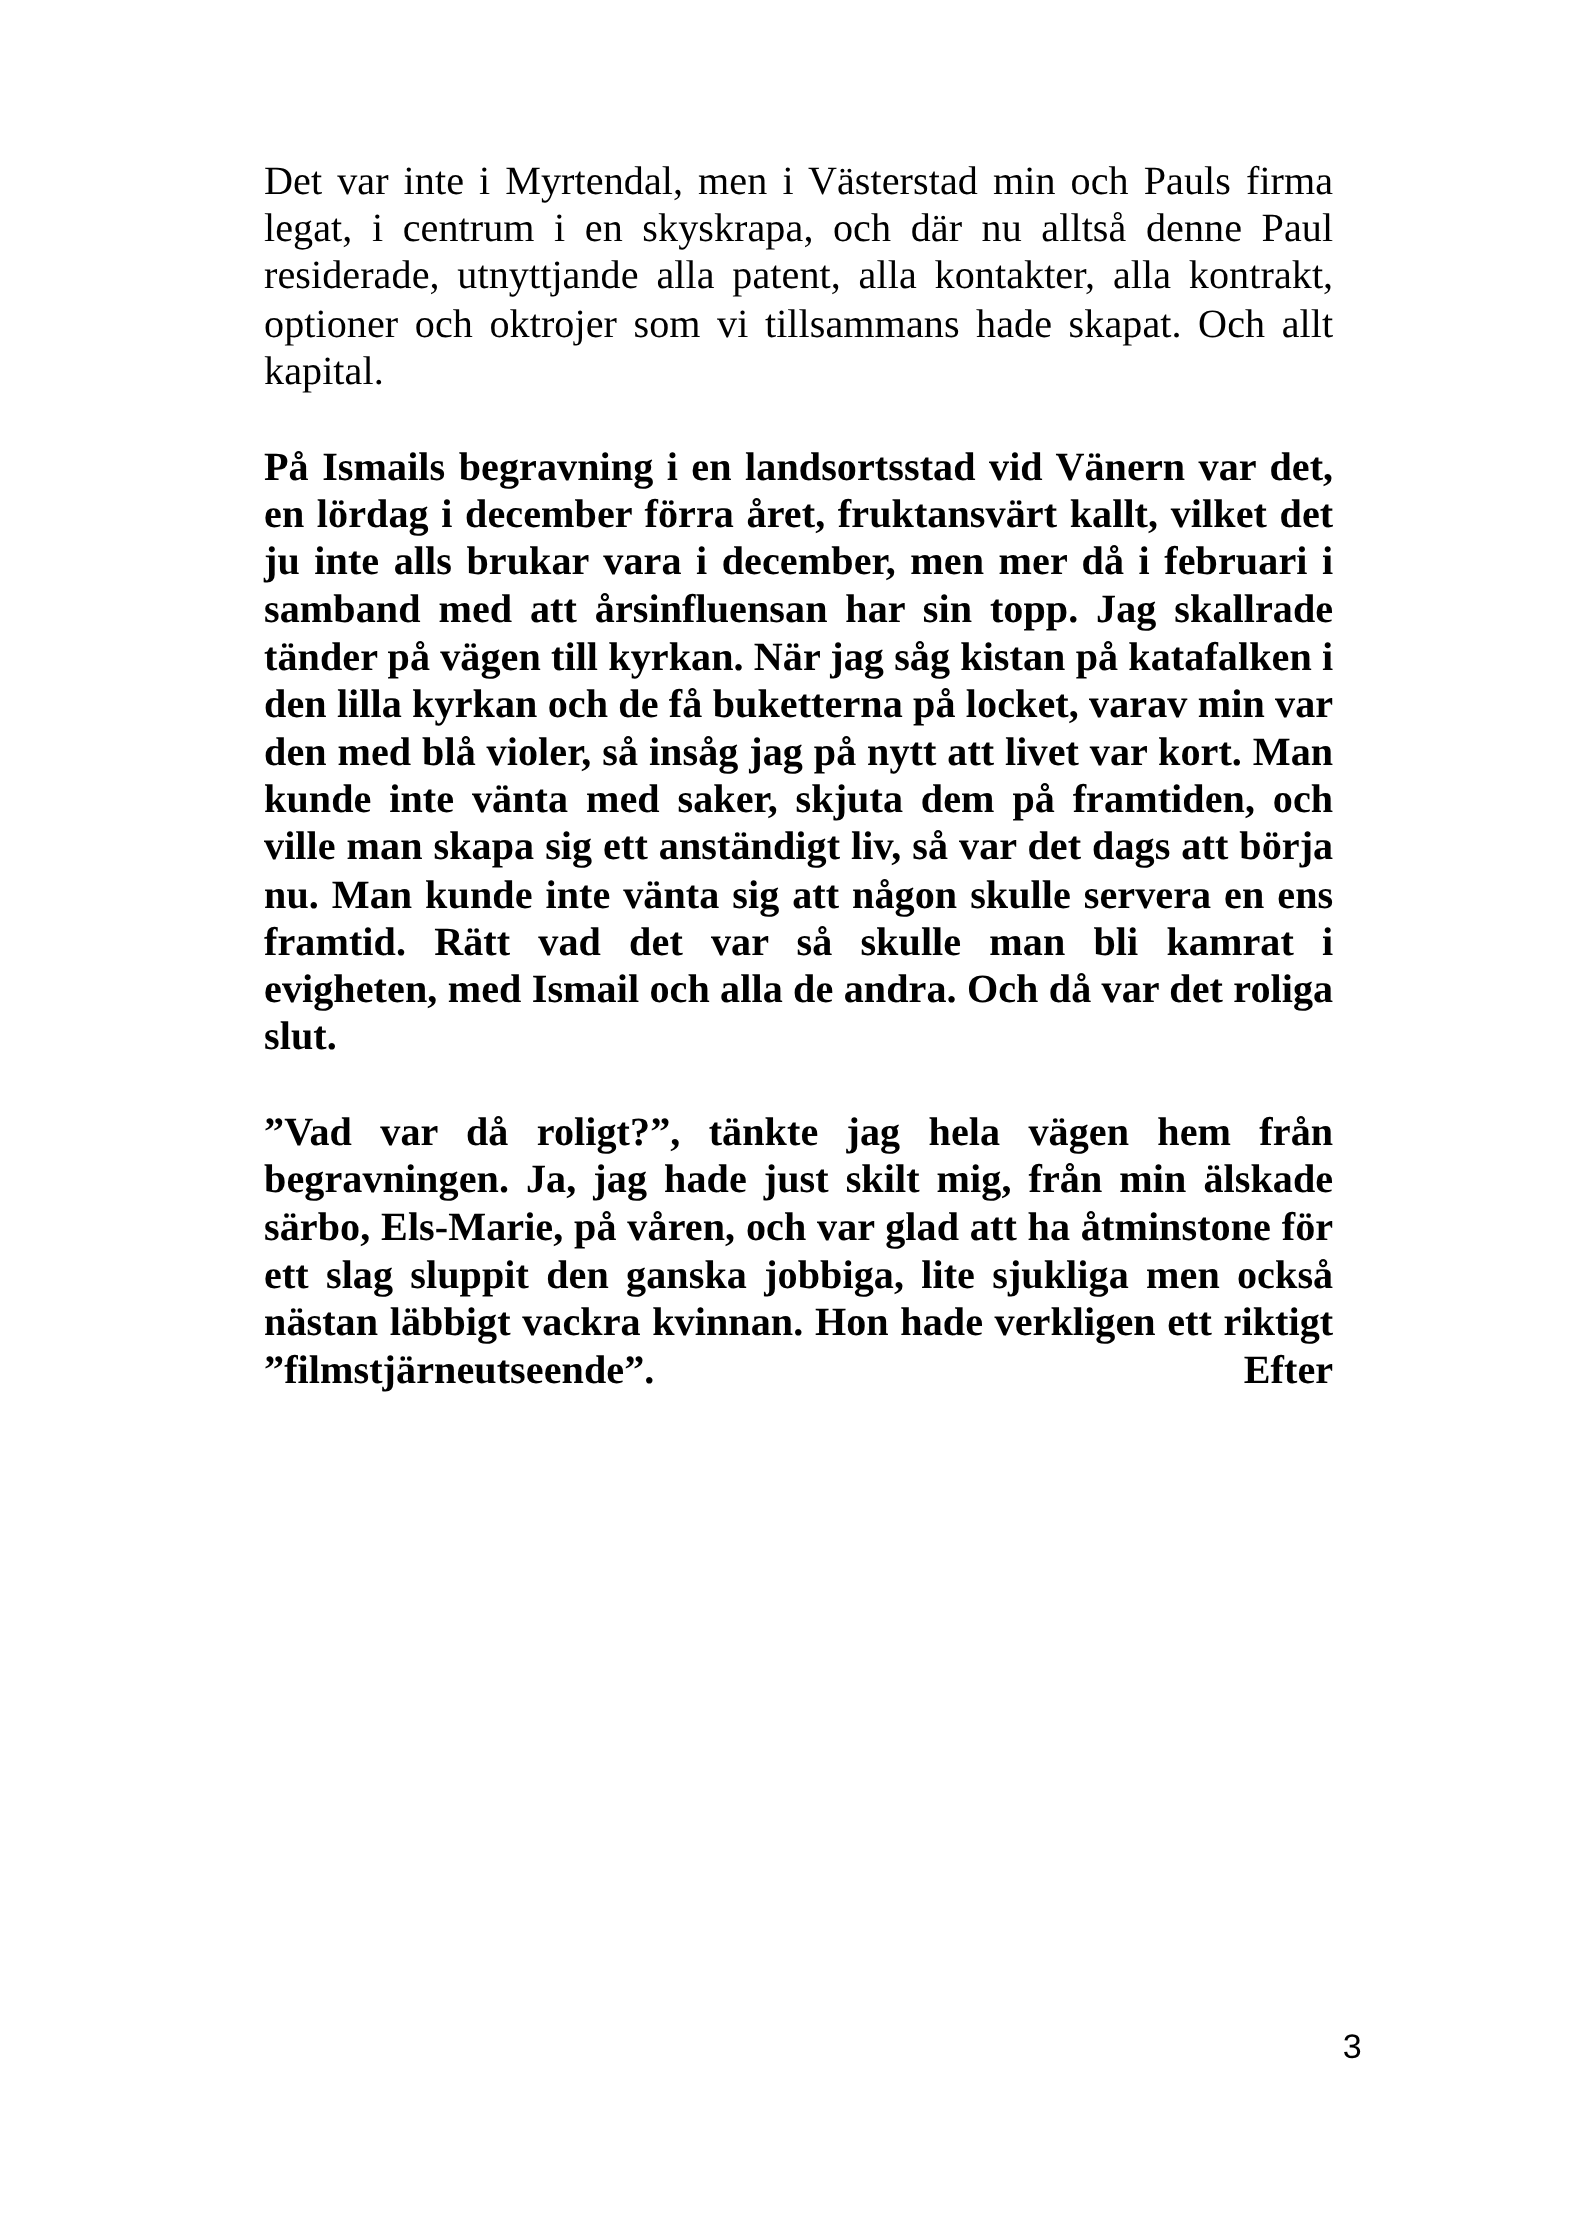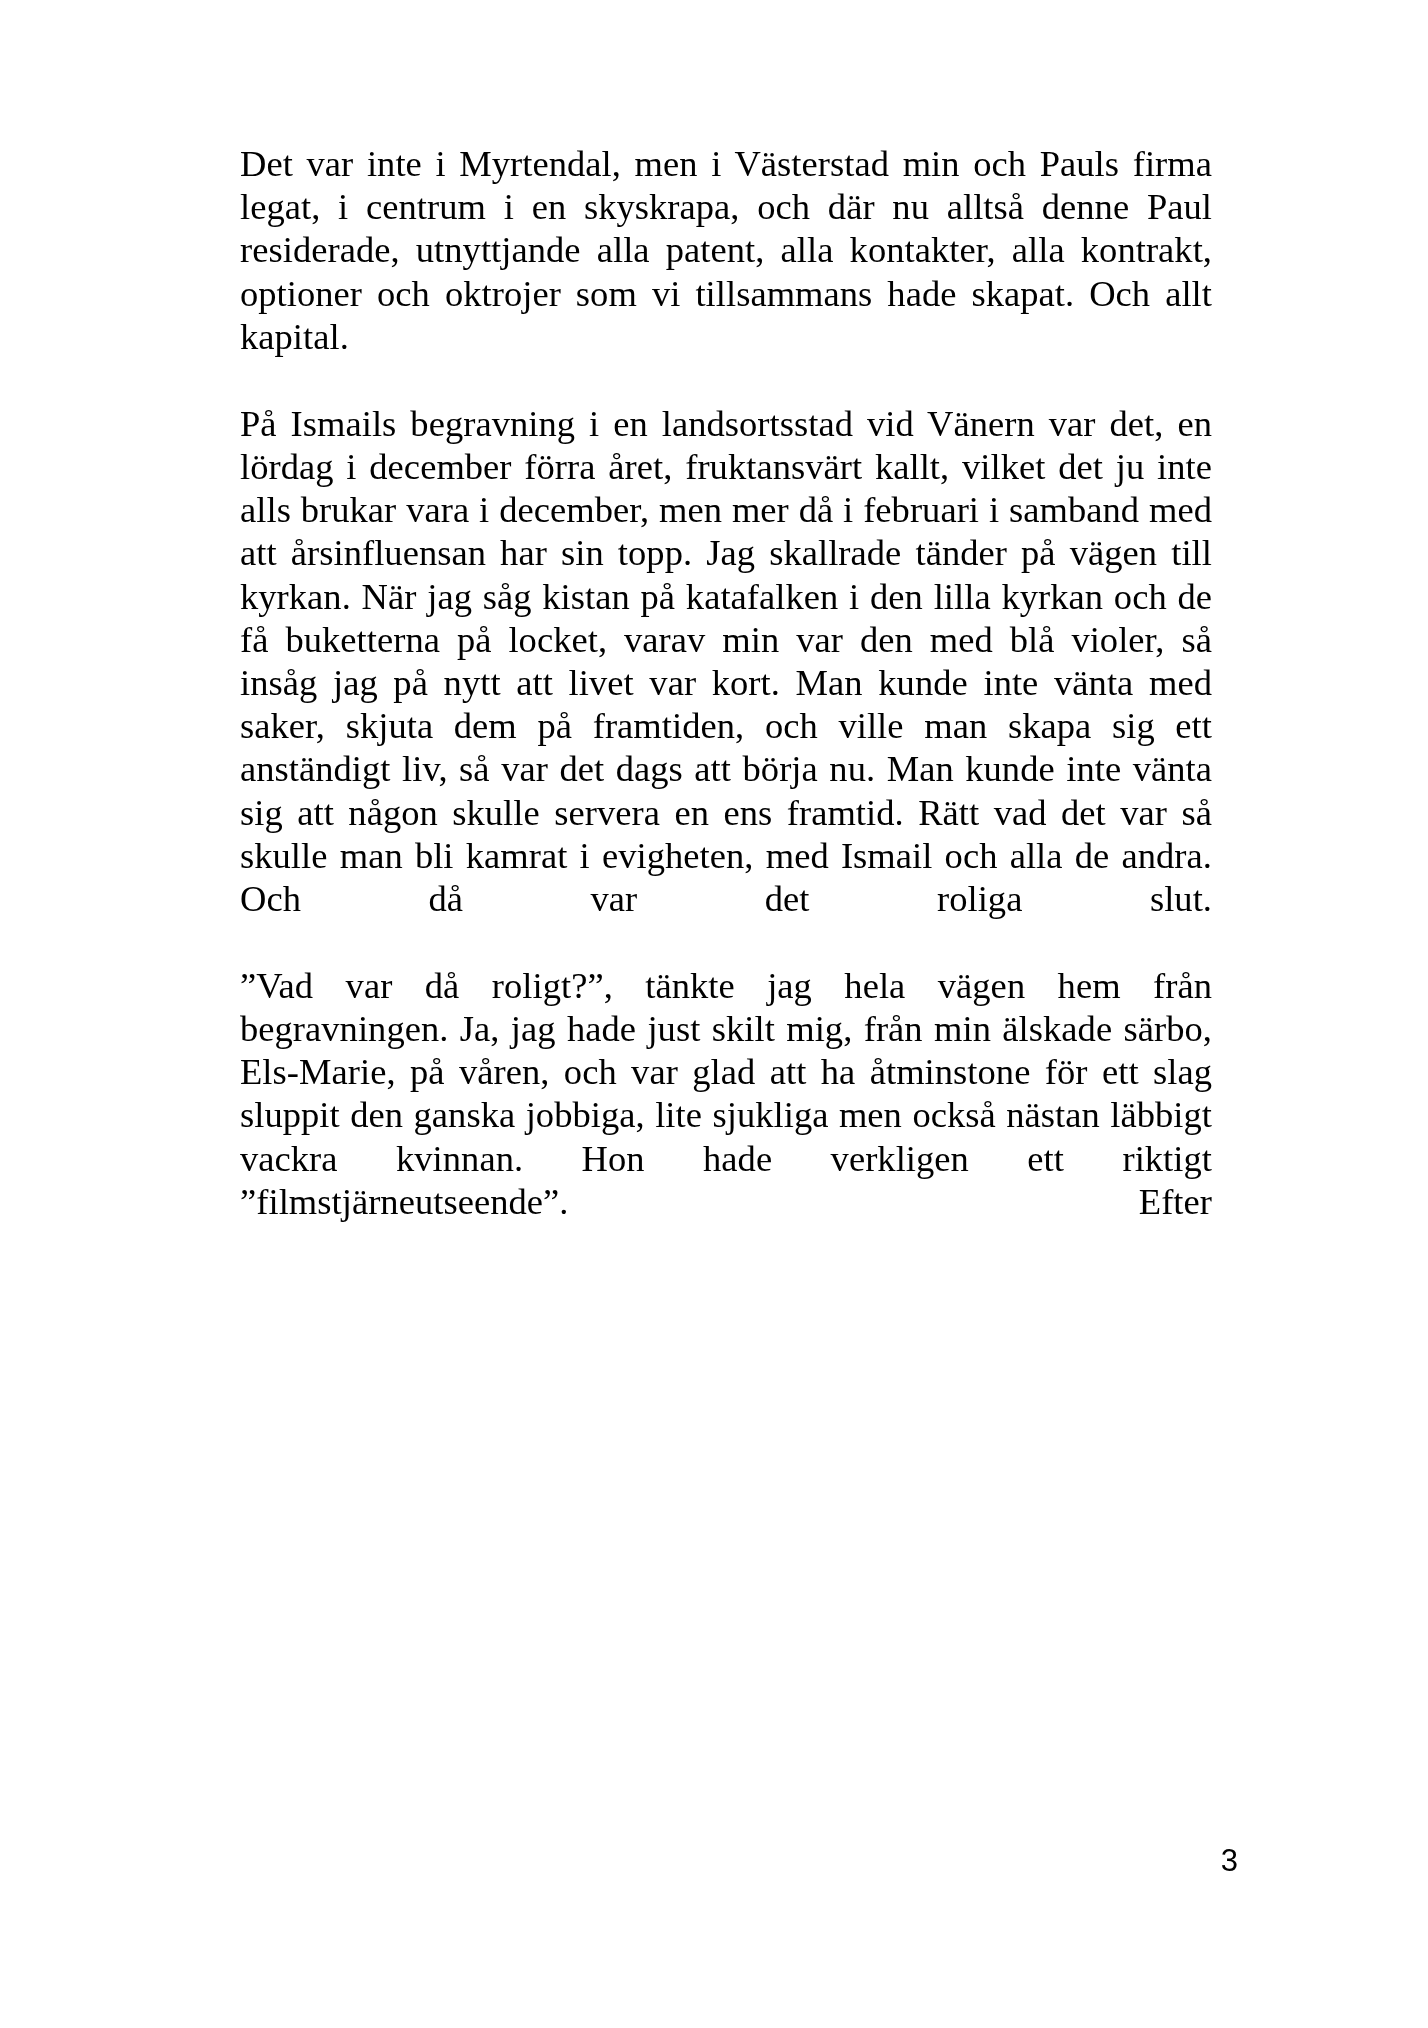--- a/index.html
+++ b/index.html
@@ -49,20 +49,21 @@
   
   .para::after {
     content: "";
     display: inline-block;
     width: 100%;
   }
 
   
   .para + .para {
     margin-top: 0.5px;
+    font-weight: bold;
   }
 
   .page-number {
     position: absolute;
     right: 190px;
     top: 1843px;
     font-family: "Liberation Sans", "DejaVu Sans", sans-serif;
     font-size: 31px;
     line-height: 36px;
     color: #000000;

